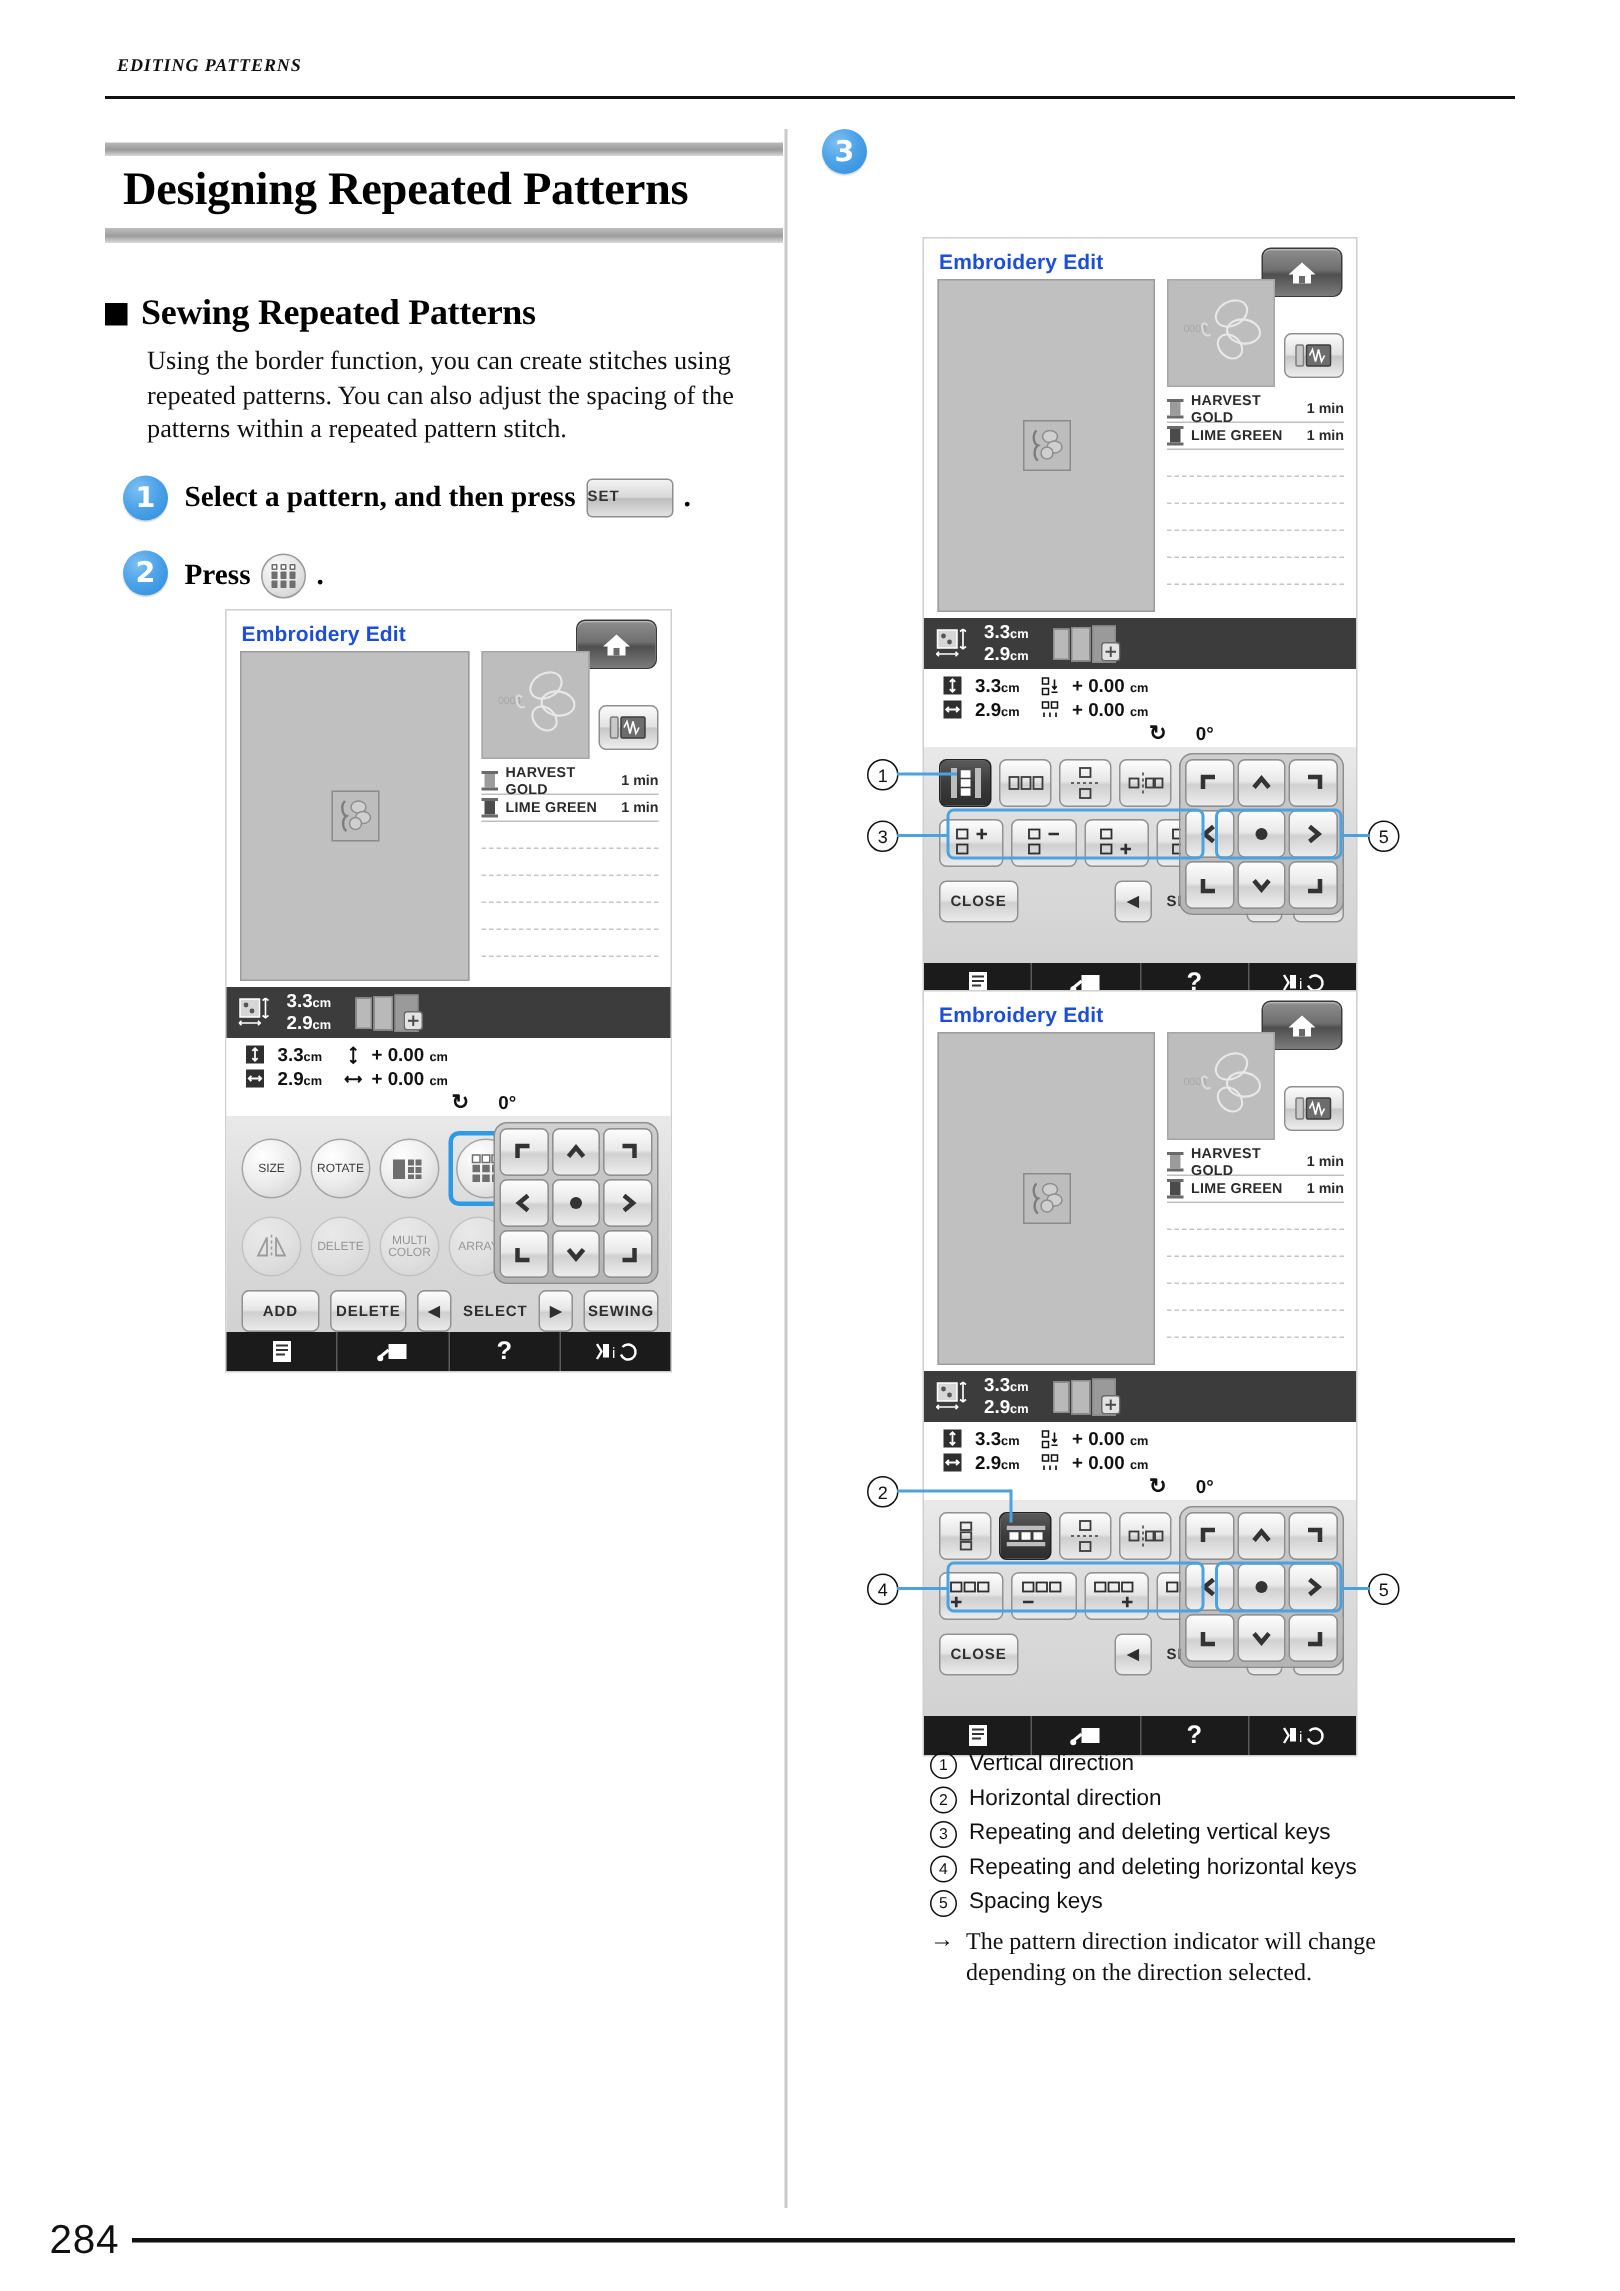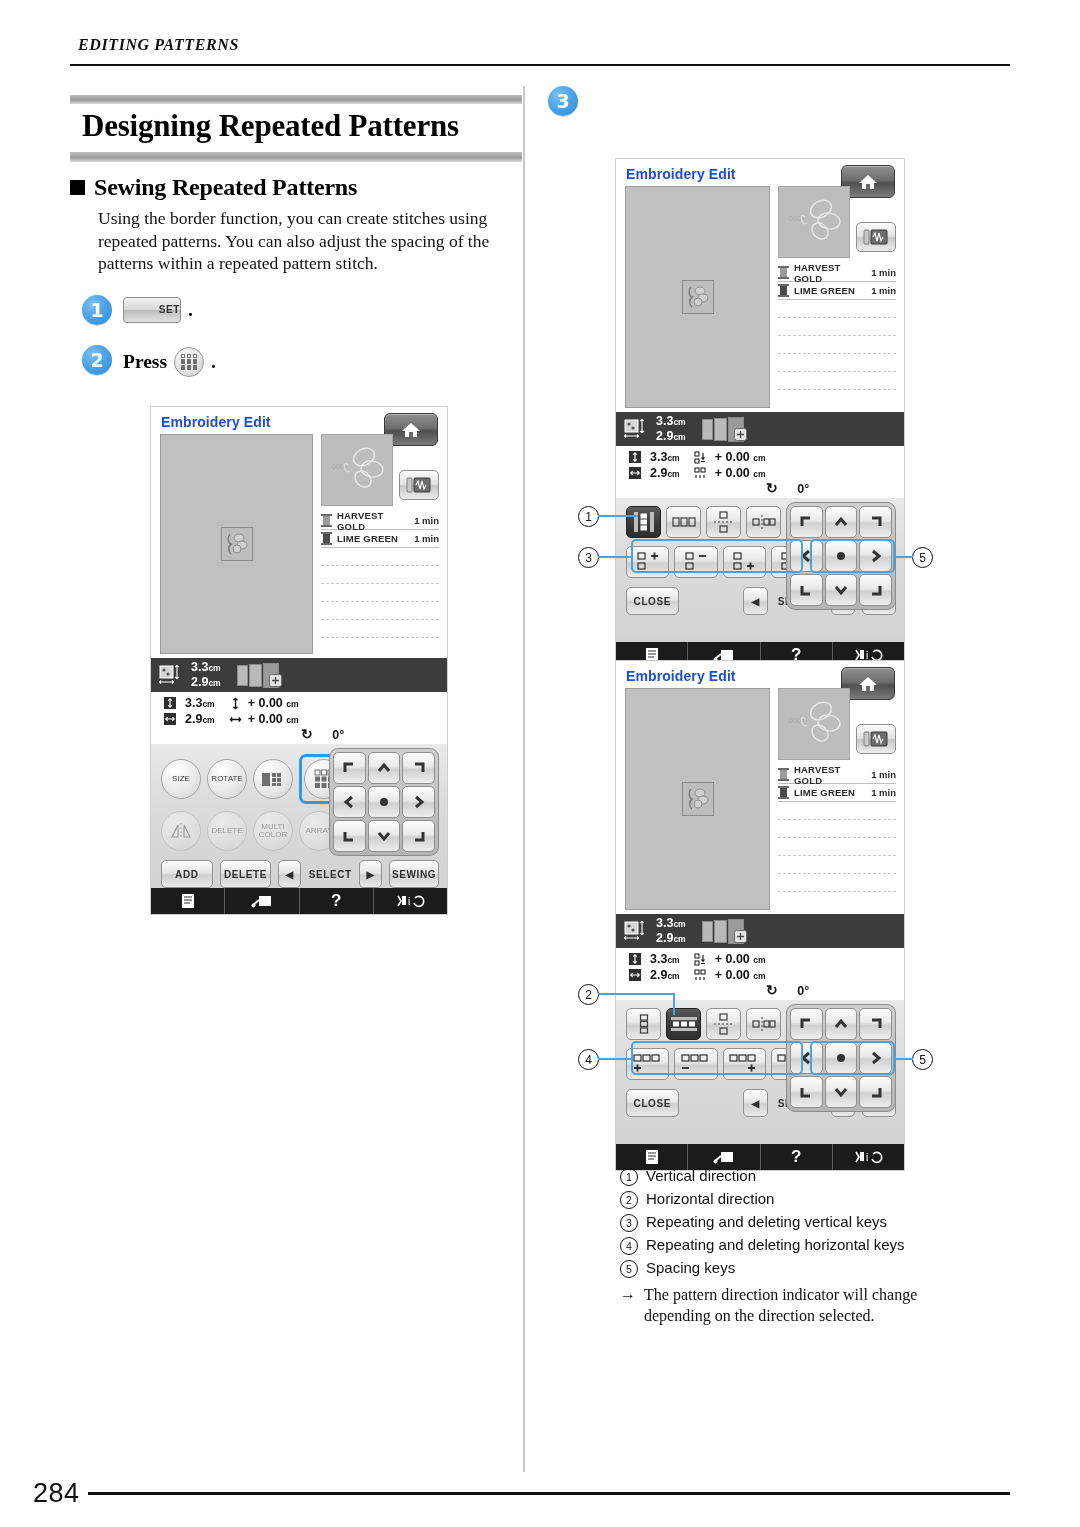--- a/index.html
+++ b/index.html
@@ -9,21 +9,21 @@
     font-family:"Liberation Sans", sans-serif;
     color:#000;
     position:relative;
     overflow:hidden;
   }
   
   .running-head{
     position:absolute;left:78px;top:36px;
     font-family:"Liberation Serif", serif;
     font-style:italic;font-weight:bold;
-    font-size:16px;letter-spacing:.6px;
+    font-size:12px;letter-spacing:.6px;
     color:#111;
   }
   .head-rule{
     position:absolute;left:70px;top:64px;width:940px;height:2px;
     background:#111;
   }
   .col-divider{
     position:absolute;left:523px;top:86px;width:2px;height:1386px;
     background:#c9c9c9;
   }
@@ -46,21 +46,21 @@
   .title-band-bottom{
     height:10px;width:452px;margin-top:2px;
     background:linear-gradient(to bottom,#bdbdbd 0%,#9d9d9d 55%,#dcdcdc 100%);
   }
   h1.doc-title{
     margin:0;padding:4px 0 6px 12px;
     font-family:"Liberation Serif", serif;
     font-weight:bold;font-size:31px;letter-spacing:-.2px;color:#000;
   }
   .sec-head{
-    margin:12px 0 6px 0;display:flex;align-items:center;gap:9px;
+    margin:34px 0 6px 0;display:flex;align-items:center;gap:9px;
   }
   .sec-bullet{width:15px;height:15px;background:#000;display:inline-block;}
   .sec-head h2{
     margin:0;font-family:"Liberation Serif", serif;
     font-weight:bold;font-size:24px;letter-spacing:-.2px;
   }
   .body-par{
     margin:4px 0 0 28px;width:400px;
     font-family:"Liberation Serif", serif;
     font-size:17.5px;line-height:22.5px;color:#111;
@@ -79,21 +79,21 @@
   .step-text{
     font-family:"Liberation Serif", serif;
     font-weight:bold;font-size:19.5px;line-height:26px;color:#000;
     padding-top:2px;display:flex;align-items:center;flex-wrap:wrap;gap:7px;
   }
   .inline-setkey{
     display:inline-block;width:56px;height:24px;border-radius:4px;
     background:linear-gradient(to bottom,#f2f2f2 0%,#d8d8d8 48%,#bdbdbd 52%,#e2e2e2 100%);
     border:1px solid #8d8d8d;
     font-family:"Liberation Sans", sans-serif;font-size:10px;font-weight:bold;
-    color:#333;text-align:right;line-height:24px;letter-spacing:.6px;
+    color:#333;text-align:left;line-height:24px;letter-spacing:.6px;
     vertical-align:middle;
   }
   .inline-gridkey{
     display:inline-block;width:28px;height:28px;border-radius:50%;
     background:radial-gradient(circle at 35% 28%,#fbfbfb 0%,#e4e4e4 55%,#c8c8c8 100%);
     border:1px solid #9a9a9a;position:relative;vertical-align:middle;
   }
   .inline-gridkey .g{
     position:absolute;left:6px;top:6px;width:16px;height:16px;
     display:grid;grid-template-columns:repeat(3,1fr);grid-template-rows:repeat(3,1fr);gap:1.5px;
@@ -285,20 +285,21 @@
 
   <div class="sec-head">
     <span class="sec-bullet"></span>
     <h2>Sewing Repeated Patterns</h2>
   </div>
   <div class="body-par">Using the border function, you can create stitches using repeated patterns. You can also adjust the spacing of the patterns within a repeated pattern stitch.</div>
 
   <div class="step-row">
     <div class="step-badge">1</div>
     <div class="step-text">
+      <span>Select a pattern, and then press</span>
       <span class="inline-setkey">SET</span>
       <span>.</span>
     </div>
   </div>
 
   <div class="step-row">
     <div class="step-badge">2</div>
     <div class="step-text">
       <span>Press</span>
       <span class="inline-gridkey">

